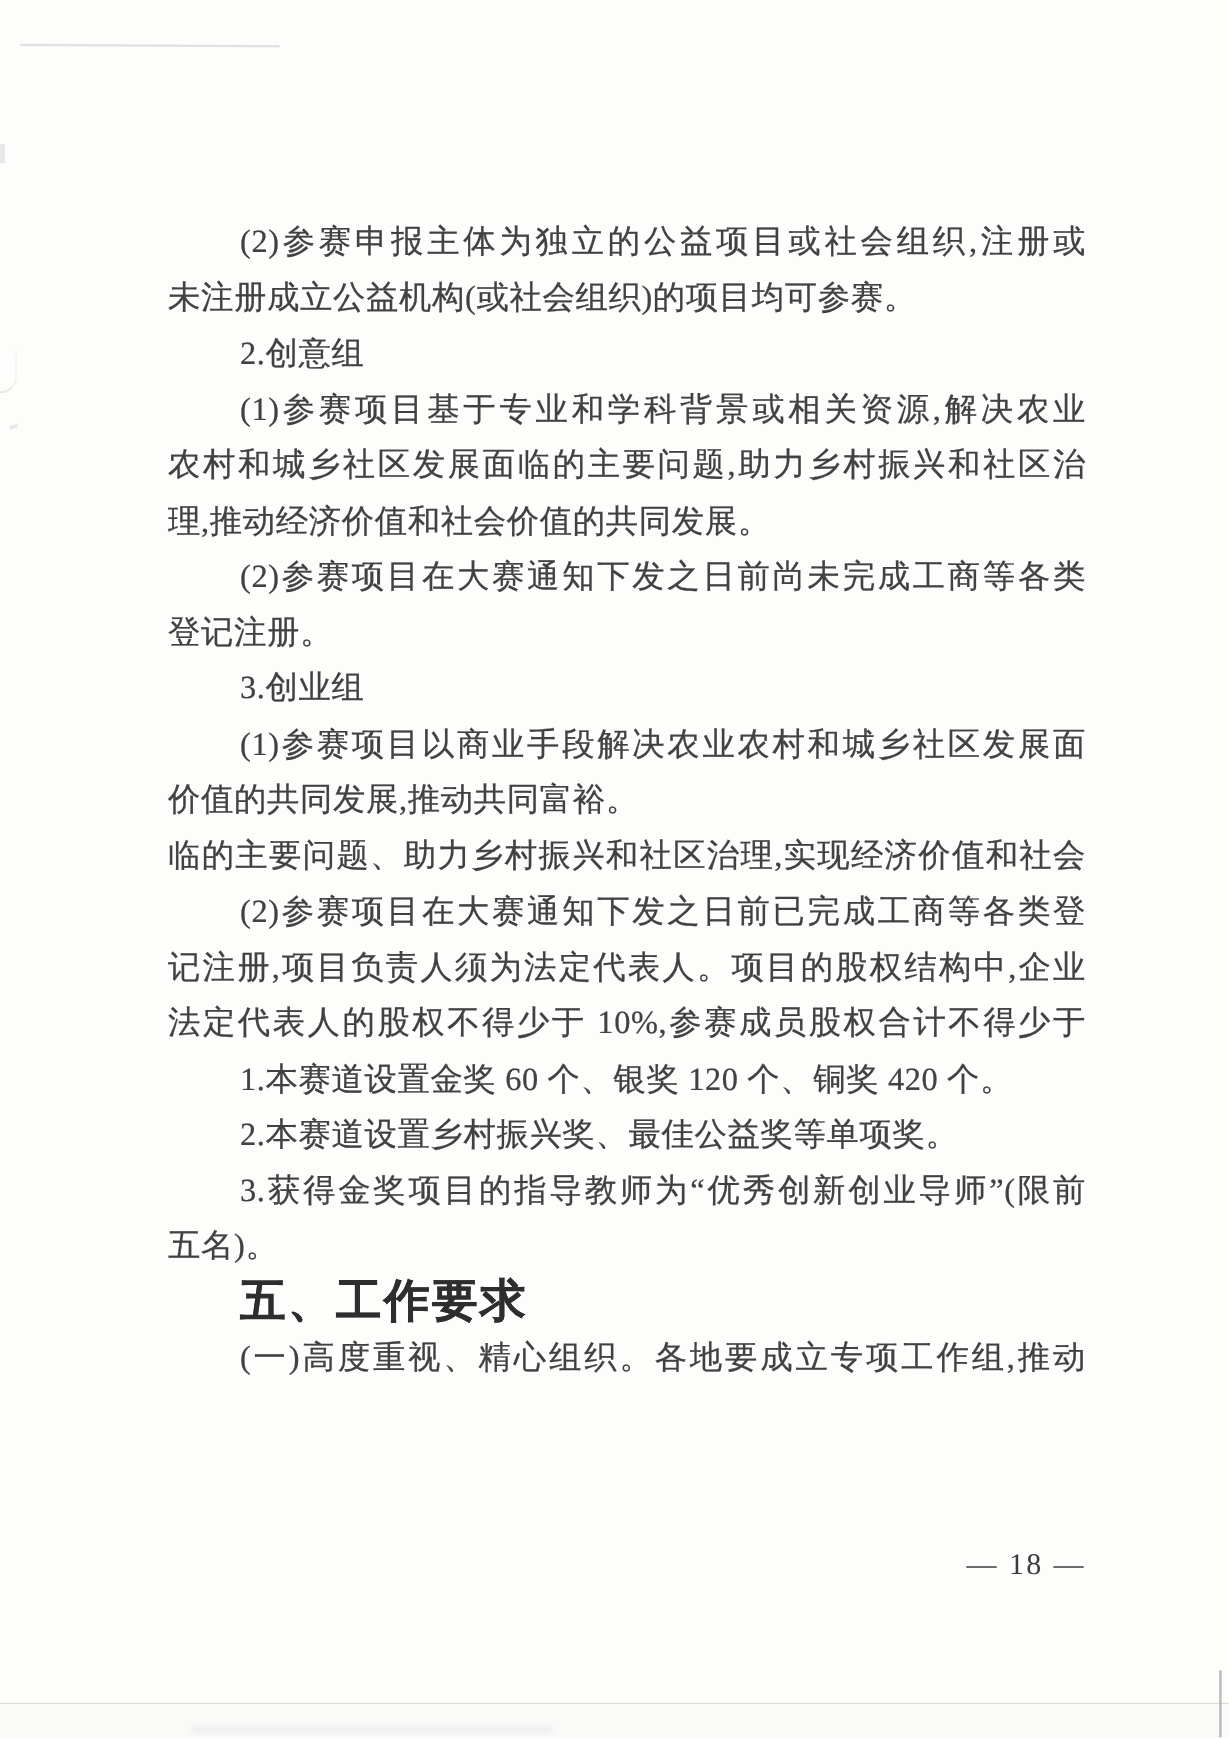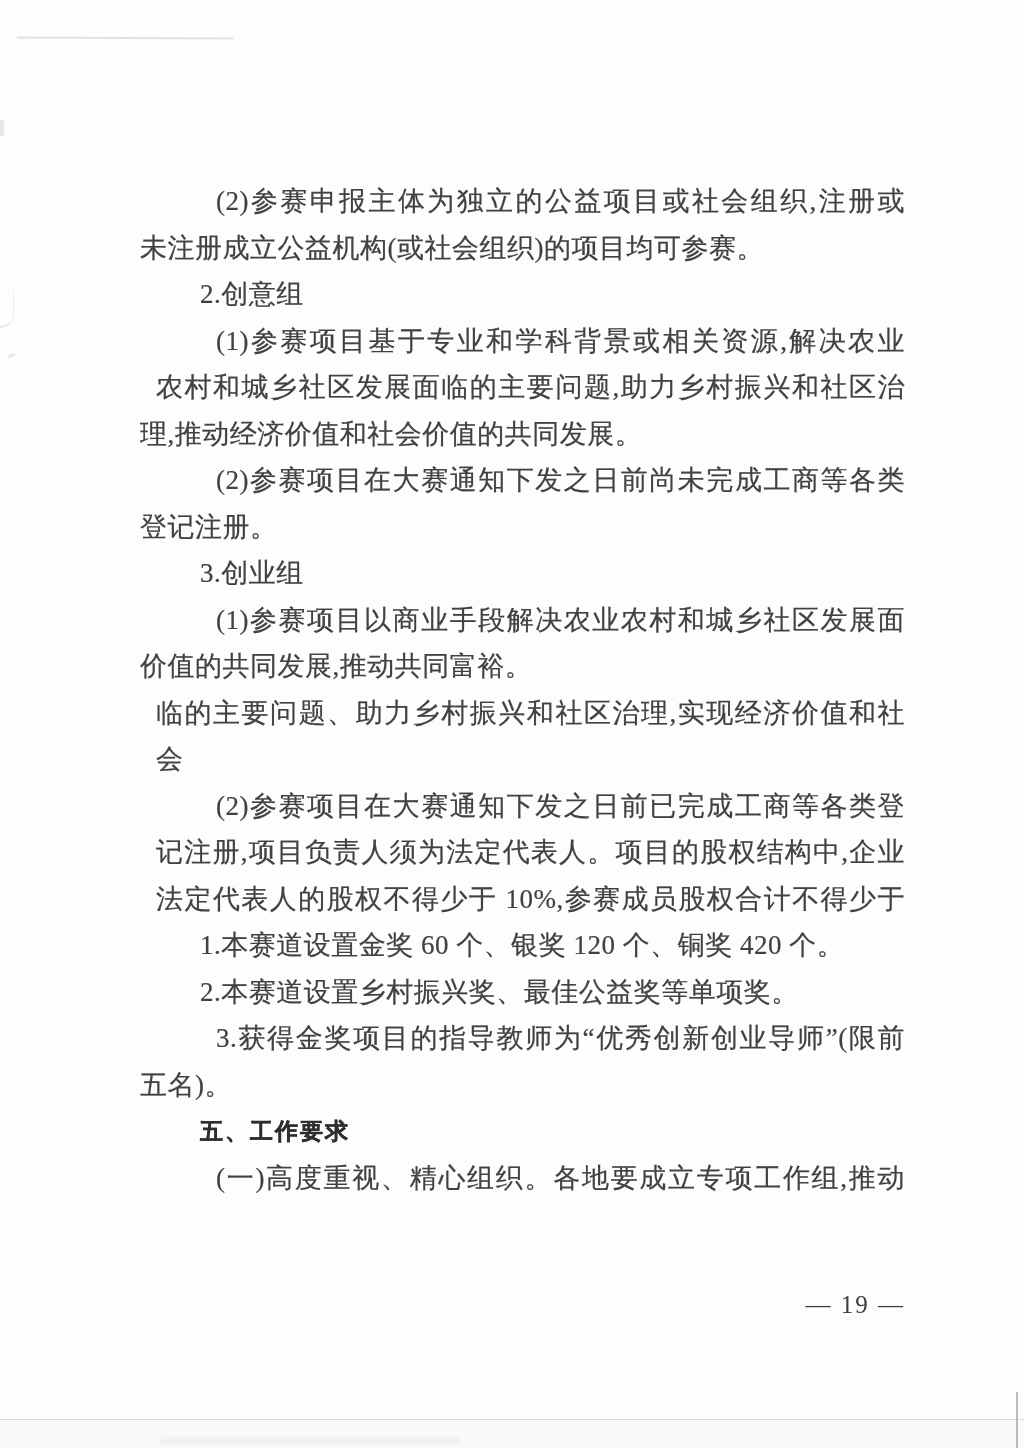--- a/index.html
+++ b/index.html
@@ -32,29 +32,28 @@
     white-space:nowrap;
     color:var(--ink);
     -webkit-text-stroke:0.2px var(--ink);
   }
   .ln.indent{ text-indent:60px; }
   .ln.fill{
     white-space:normal;
     text-align:justify;
     text-align-last:justify;
     text-justify:inter-character;
-    margin-left:16px;
   }
   .ln.kai{
     letter-spacing:3px;
   }
   .ln.sec{
-    font-family:Liberation Sans, sans-serif;
+    font-family:Liberation Serif, serif;
     font-weight:bold;
-    font-size:23px;
+    font-size:38px;
     color:var(--ink-strong);
     -webkit-text-stroke:0.3px var(--ink-strong);
     letter-spacing:2px;
   }
   .page-number{
     position:absolute;
     left:140px;top:1290px;
     width:765px;
     text-align:right;
     font-size:25px;
@@ -120,20 +119,20 @@
     <div class="ln fill">记注册,项目负责人须为法定代表人。项目的股权结构中,企业</div>
     <div class="ln fill">法定代表人的股权不得少于 10%,参赛成员股权合计不得少于</div>
     <div class="ln indent">1.本赛道设置金奖 60 个、银奖 120 个、铜奖 420 个。</div>
     <div class="ln indent">2.本赛道设置乡村振兴奖、最佳公益奖等单项奖。</div>
     <div class="ln indent fill">3.获得金奖项目的指导教师为“优秀创新创业导师”(限前</div>
     <div class="ln">五名)。</div>
     <div class="ln indent sec">五、工作要求</div>
     <div class="ln indent fill">(一)高度重视、精心组织。各地要成立专项工作组,推动</div>
   </div>
 
-  <div class="page-number">— 19 —</div>
+  <div class="page-number">— 18 —</div>
 
   <div class="artifact a-bottomline"></div>
   <div class="artifact a-bottomwash"></div>
   <div class="artifact a-bottomsmudge"></div>
   <div class="artifact a-rightline"></div>
 
 </div>
 
 </body></html>

